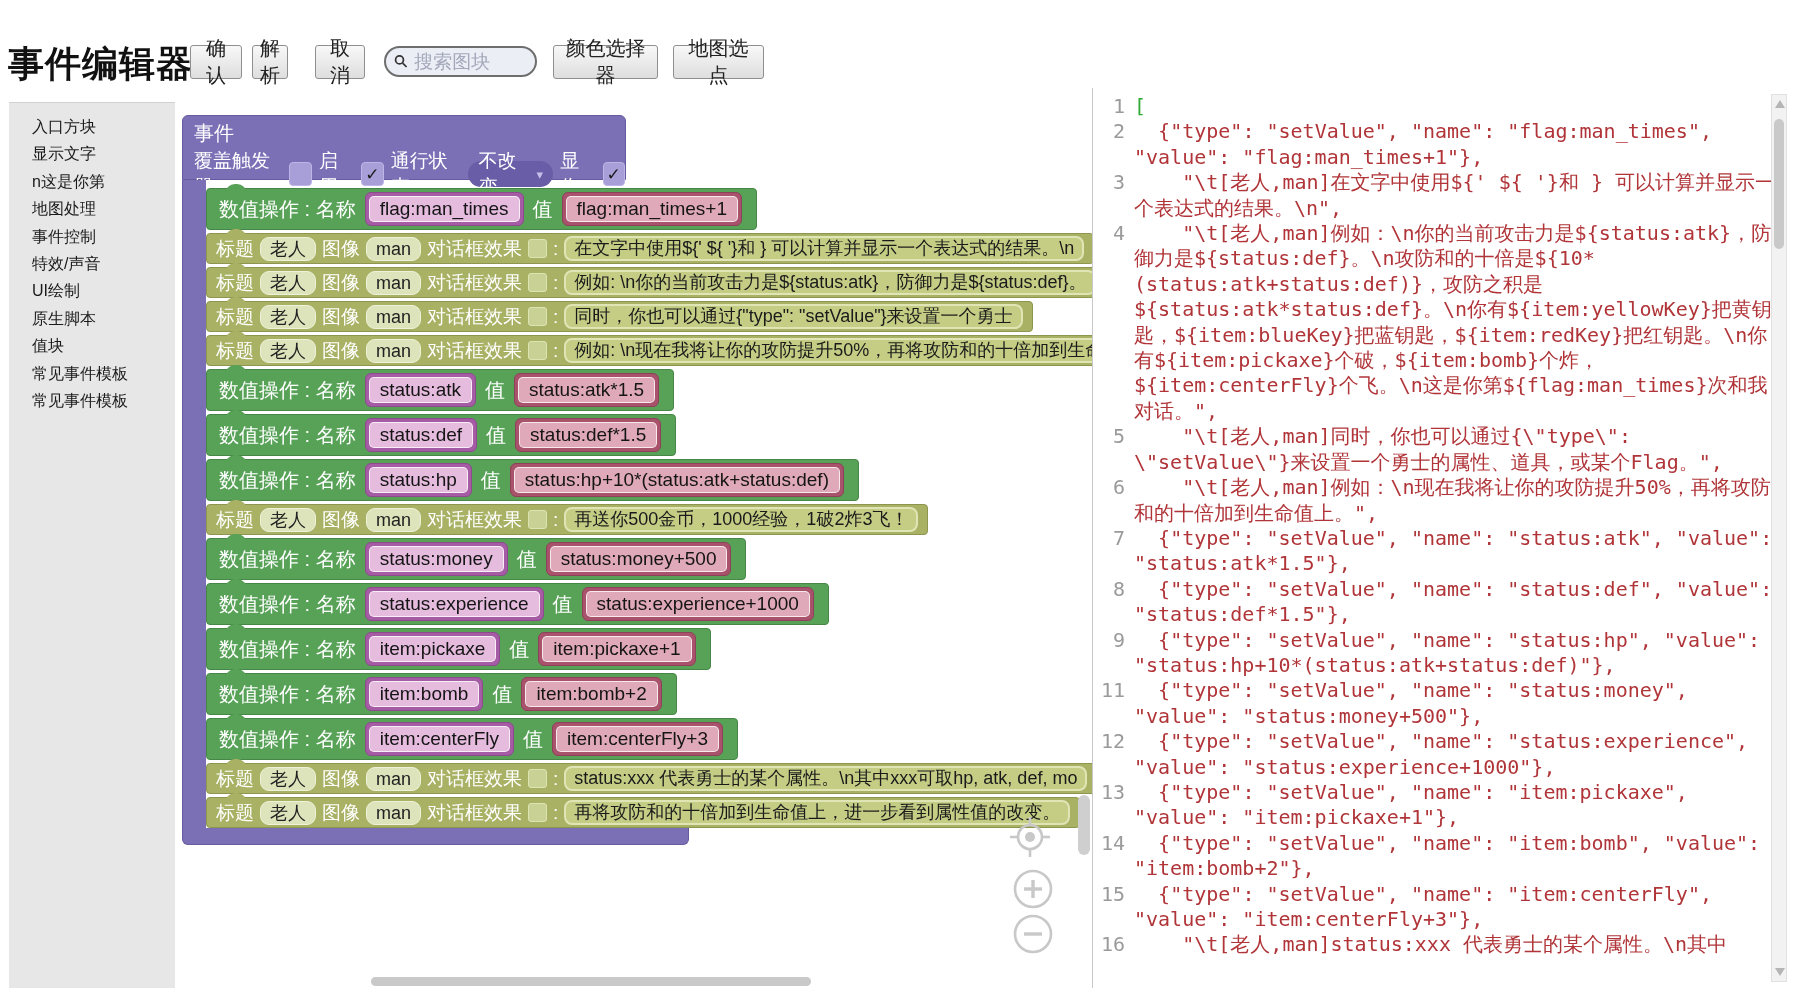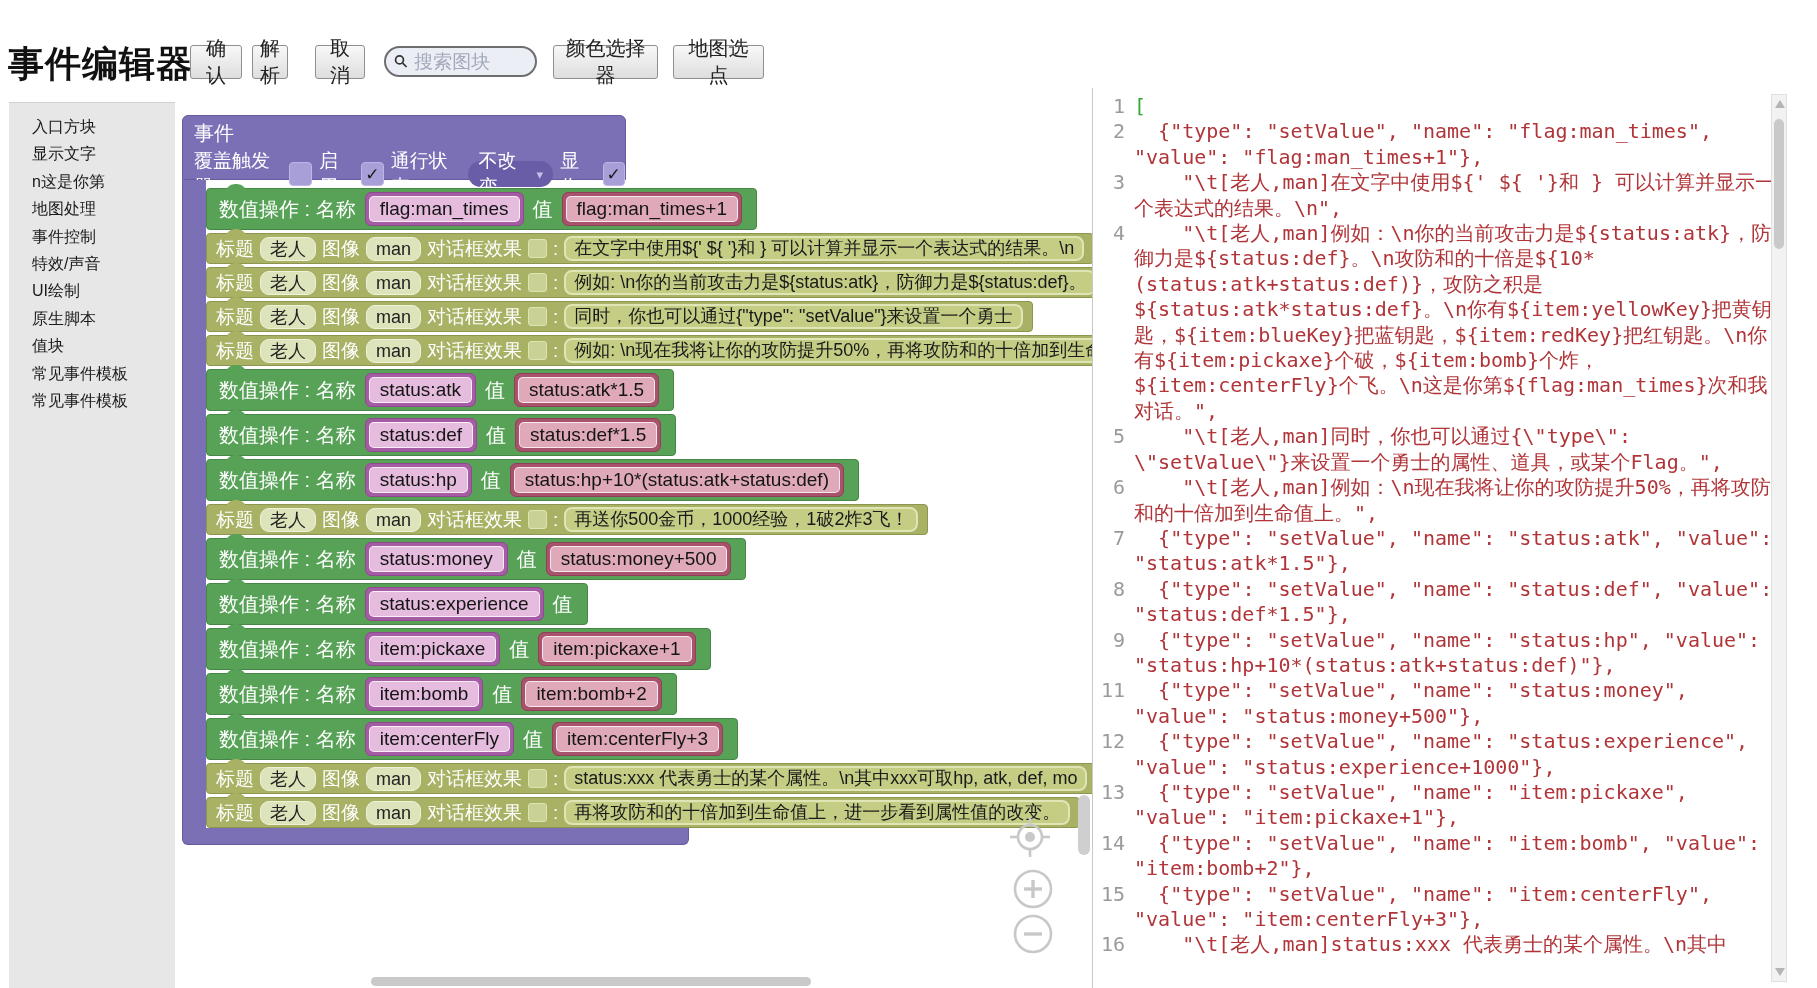--- a/index.html
+++ b/index.html
@@ -218,20 +218,21 @@
           <div class="blk blk-set">
     <span>数值操作 : 名称</span>
     <span class="pill pill-name"><span class="pill-inner">status:money</span></span>
     <span>值</span>
     <span class="pill pill-value"><span class="pill-inner">status:money+500</span></span>
   </div>
           <div class="blk blk-set">
     <span>数值操作 : 名称</span>
     <span class="pill pill-name"><span class="pill-inner">status:experience</span></span>
     <span>值</span>
+    <span class="pill pill-value"><span class="pill-inner">status:experience+1000</span></span>
   </div>
           <div class="blk blk-set">
     <span>数值操作 : 名称</span>
     <span class="pill pill-name"><span class="pill-inner">item:pickaxe</span></span>
     <span>值</span>
     <span class="pill pill-value"><span class="pill-inner">item:pickaxe+1</span></span>
   </div>
           <div class="blk blk-set">
     <span>数值操作 : 名称</span>
     <span class="pill pill-name"><span class="pill-inner">item:bomb</span></span>

